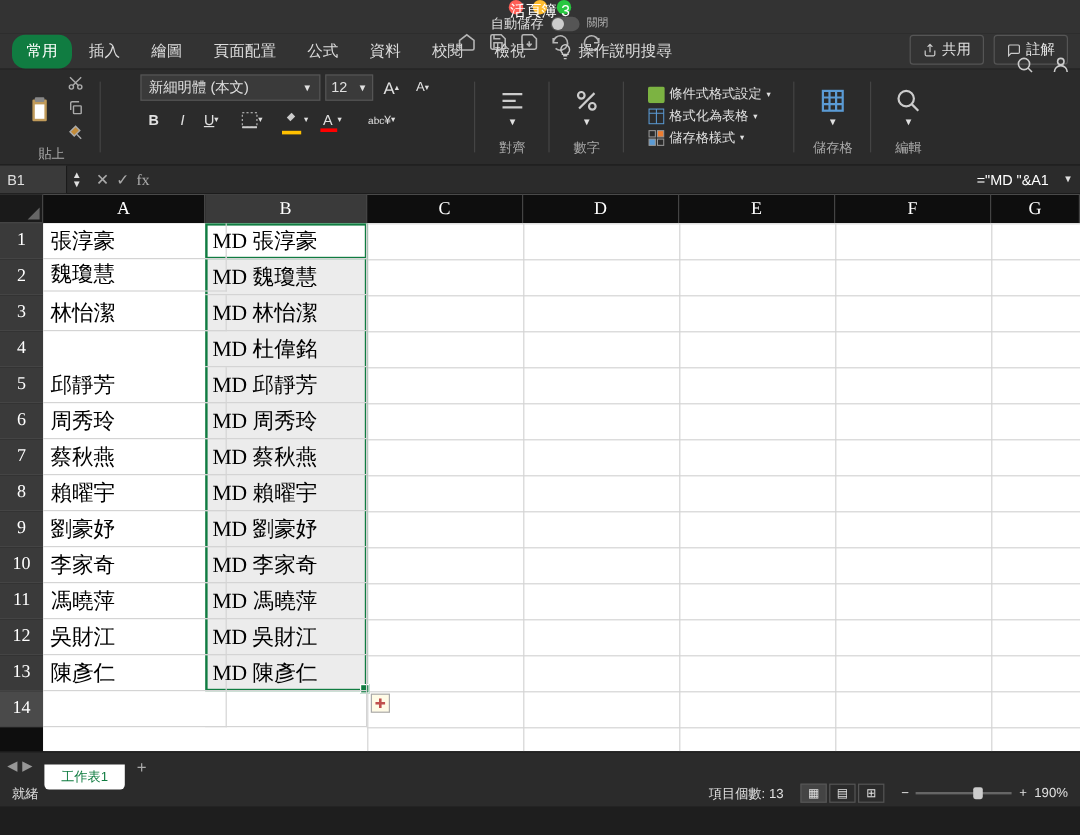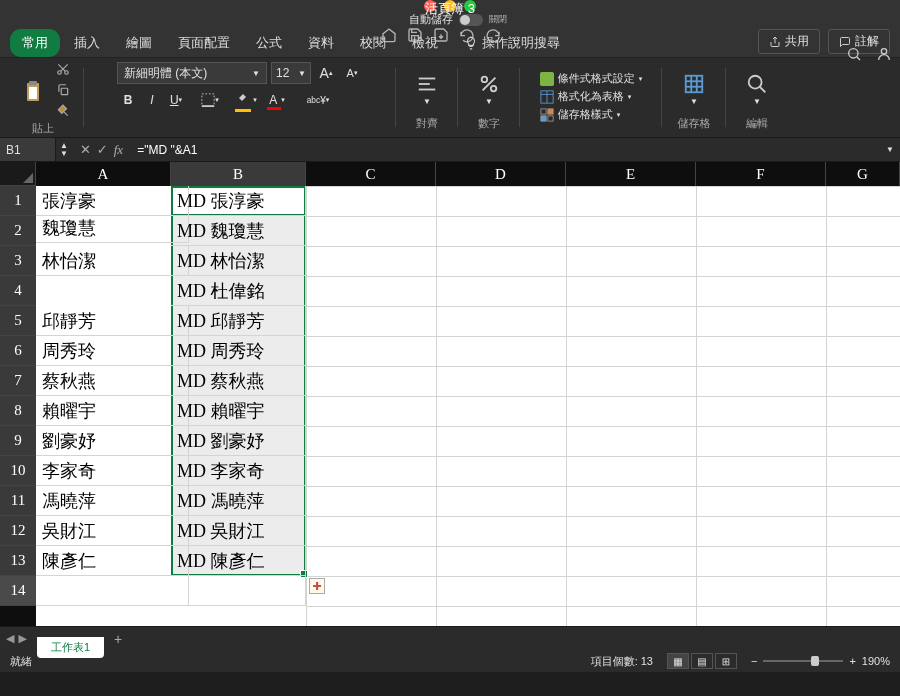--- a/index.html
+++ b/index.html
@@ -78,26 +78,26 @@
 .cmd-col { display: flex; flex-direction: column; gap: 3px; font-size: 11px; }
 .cmd-row { display: flex; align-items: center; gap: 4px; white-space: nowrap; }
 .cmd-row svg { width: 14px; height: 14px; }
 
 .big-icon { display: flex; flex-direction: column; align-items: center; justify-content: center; gap: 2px; width: 44px; }
 .big-icon svg { width: 22px; height: 22px; }
 
 
 .fbar {
   height: 24px; background: #2b2b2b; display: flex; align-items: center;
-  border-bottom: 1px solid #1a1a1a; font-size: 12px;
+  border-bottom: 1px solid #1a1a1a; font-size: 12px; text-align: right;
 }
 .namebox { width: 56px; padding: 0 6px; background: #3a3a3a; height: 100%; display: flex; align-items: center; border-right: 1px solid #1a1a1a; }
 .fbar-btns { display: flex; align-items: center; gap: 6px; padding: 0 8px; }
 .fbar-btns span { opacity: 0.7; font-size: 13px; }
-.fx { font-style: italic; font-family: serif; }
+.fx { font-family: serif; }
 .formula-input { flex: 1; padding: 0 6px; color: #fff; font-size: 12px; }
 .up-down { display:flex; flex-direction:column; font-size:8px; line-height:8px; padding:0 4px;}
 
 
 .grid-area { background: #fff; height: 464px; display: flex; flex-direction: column; }
 .col-headers { display: flex; height: 24px; background: #0e0e0e; color: #fff; }
 .corner { width: 36px; border-right: 1px solid #444; border-bottom: 1px solid #444; background: #1a1a1a; position:relative;}
 .corner::after { content:""; position:absolute; right:2px; bottom:2px; border-right:10px solid #666; border-top:10px solid transparent;}
 .ch { border-right: 1px solid #444; display: flex; align-items: center; justify-content: center; font-size: 15px; font-family: "Times New Roman", serif; }
 .ch-A { width: 135px; }

